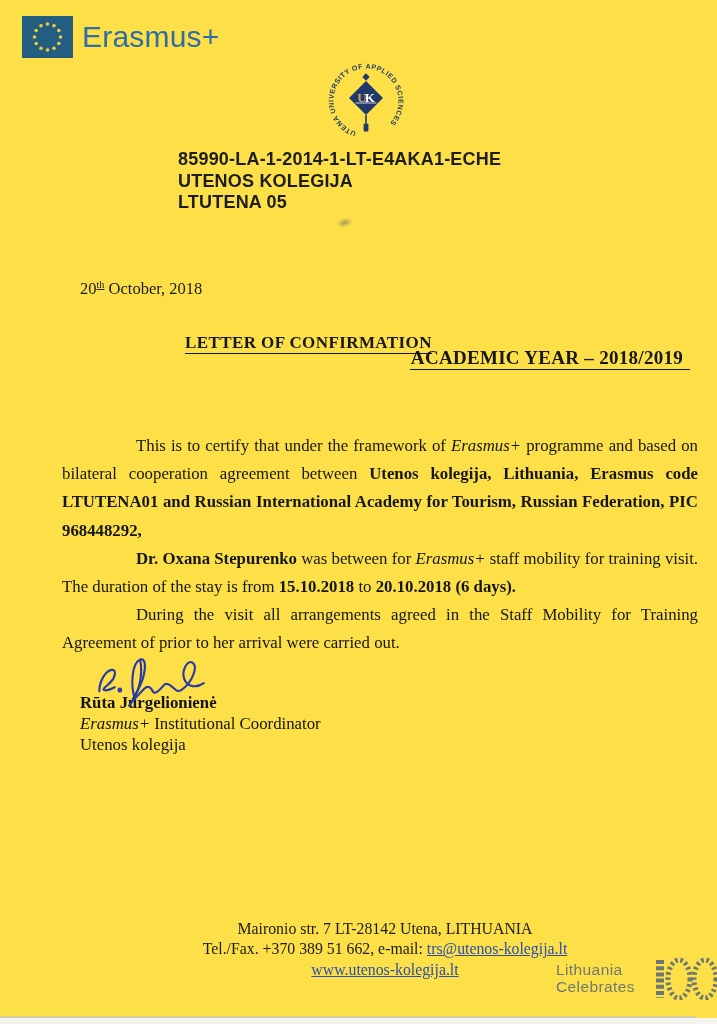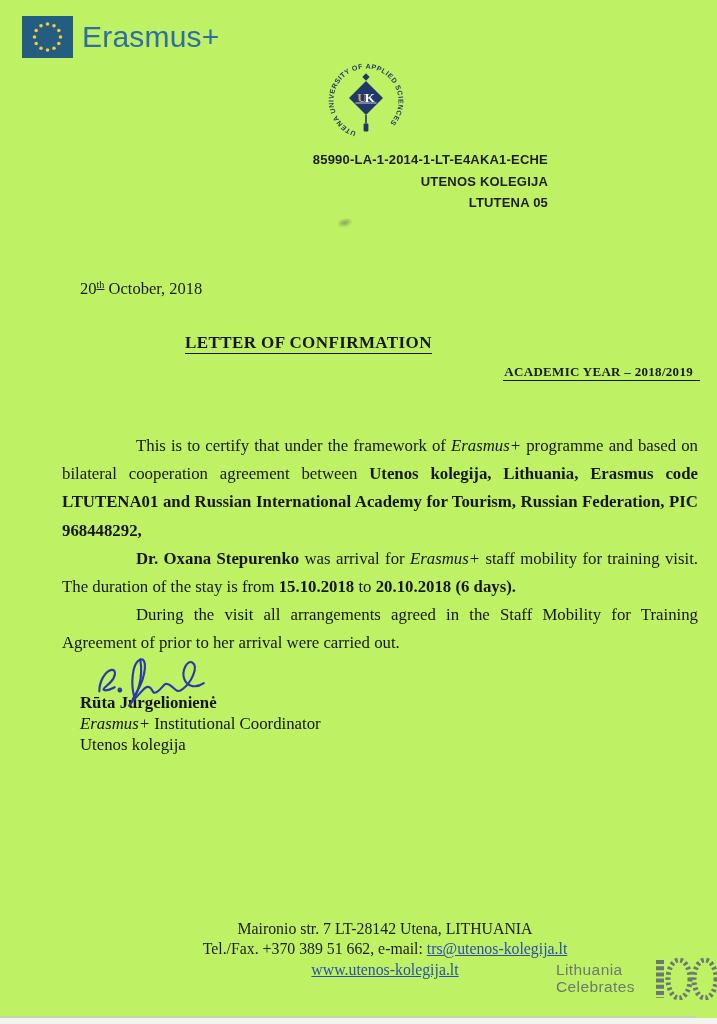--- a/index.html
+++ b/index.html
@@ -1,52 +1,52 @@
 <!DOCTYPE html>
 <html style="--flag-blue: #235e81; --star-yellow: #f3cb3e; --erasmus-blue: #2f6ea5; --seal-navy: #21386b; --seal-gold: #c9a468; --ink: #1a1a1a; --link-blue: #2b4fae; --signature-blue: #2b3aa6; --lt100-gray: #6e7872;"><head>
 <meta charset="utf-8">
 <style>
   html,body{margin:0;padding:0;}
   body{width:717px;height:1024px;overflow:hidden;background:#f6f6f4;}
   .page{
     position:relative;width:717px;height:1024px;
-    background:#bef264;
+    background:#fde047;
     font-family:"Liberation Serif",serif;
     color:#1a1a1a;
   }
   
   .erasmus-logo{position:absolute;left:22px;top:16px;display:flex;align-items:center;gap:9px;}
   .eu-flag{width:51px;height:42px;background:var(--flag-blue,#235e81);flex:0 0 auto;}
   .erasmus-wordmark{
     font-family:"Liberation Sans",sans-serif;
     font-size:30px;font-weight:400;letter-spacing:.2px;
     color:var(--erasmus-blue,#2f6ea5);line-height:42px;
   }
   
   .seal{position:absolute;left:328px;top:62px;width:76px;height:84px;}
   
   .ref-block{
-    position:absolute;left:178px;top:149px;width:370px;text-align:right;
+    position:absolute;left:178px;top:149px;width:370px;text-align:left;
     font-family:"Liberation Sans",sans-serif;font-weight:bold;
-    font-size:13px;line-height:21.5px;color:#1d1d1d;letter-spacing:.2px;
+    font-size:18px;line-height:21.5px;color:#1d1d1d;letter-spacing:.2px;
   }
   .smudge{
     position:absolute;left:338px;top:218px;width:15px;height:9px;
     background:radial-gradient(ellipse at 45% 50%, rgba(95,95,95,.55), rgba(120,120,120,0) 72%);
     filter:blur(.5px);transform:rotate(-14deg);
   }
   
   .date-line{position:absolute;left:80px;top:279px;font-size:16.5px;color:#1b1b1b;}
   .date-line sup{font-size:.62em;vertical-align:super;line-height:0;text-decoration:underline;}
   
   .doc-title{position:absolute;left:185px;top:333px;width:400px;
     font-weight:bold;font-size:17px;letter-spacing:.4px;color:#171717;}
   .doc-title .u{border-bottom:1.7px solid #171717;padding-bottom:1px;}
-  .doc-subtitle{position:absolute;left:400px;top:364px;width:300px;text-align:right;
-    font-weight:bold;font-size:13px;letter-spacing:.3px;color:#171717;}
+  .doc-subtitle{position:absolute;left:400px;top:347px;width:300px;text-align:center;
+    font-weight:bold;font-size:19px;letter-spacing:.3px;color:#171717;}
   .doc-subtitle .u{border-bottom:1.7px solid #171717;padding:0 7px 1px 1px;}
   
   .doc-body{
     position:absolute;left:62px;top:432px;width:636px;
     font-size:16.8px;line-height:28.2px;text-align:justify;color:#161616;
   }
   .doc-body p{margin:0;text-indent:74px;}
   
   .signature-script{position:absolute;left:86px;top:646px;width:128px;height:62px;z-index:3;}
   .signatory{position:absolute;left:80px;top:693px;font-size:16.8px;line-height:20.9px;color:#141414;}
@@ -129,21 +129,21 @@
   <div class="doc-title">
     <span class="u">LETTER OF CONFIRMATION</span>
   </div>
 
   <div class="doc-subtitle">
     <span class="u">ACADEMIC YEAR – 2018/2019</span>
   </div>
 
   <div class="doc-body">
     <p><span>This is to certify that under the framework of </span><span style="font-style: italic;">Erasmus+</span><span> programme and based on bilateral cooperation agreement between </span><span style="font-weight: bold;">Utenos kolegija, Lithuania, Erasmus code LTUTENA01 and Russian International Academy for Tourism, Russian Federation, PIC 968448292,</span></p>
-    <p><span style="font-weight: bold;">Dr. Oxana Stepurenko</span><span> was arrival for </span><span style="font-style: italic;">Erasmus+</span><span> staff mobility for training visit. The duration of the stay is from </span><span style="font-weight: bold;">15.10.2018</span><span> to </span><span style="font-weight: bold;">20.10.2018 (6 days).</span></p>
+    <p><span style="font-weight: bold;">Dr. Oxana Stepurenko</span><span> was between for </span><span style="font-style: italic;">Erasmus+</span><span> staff mobility for training visit. The duration of the stay is from </span><span style="font-weight: bold;">15.10.2018</span><span> to </span><span style="font-weight: bold;">20.10.2018 (6 days).</span></p>
     <p><span>During the visit all arrangements agreed in the Staff Mobility for Training Agreement of prior to her arrival were carried out.</span></p>
   </div>
 
   <div class="signature-script">
     <svg width="128" height="62" viewBox="0 0 125 60">
       <g fill="none" stroke="#2b3aa6" stroke-width="2.1" stroke-linecap="round" stroke-linejoin="round">
         <path d="M13,44 C13,34 19,24 25,23 C30,22.5 29,30 24,35 C20,39 14,43 19,43 C22,43 26,41 28,40"></path>
         <path d="M33,44 a1.3,1.3 0 1 1 0.1,0"></path>
         <path d="M48,52 C43,38 45,16 53,13 C60,10.5 59,28 50,44 C46,51 44,54 47,52"></path>
         <path d="M47,52 C55,44 58,38 62,40 C66,42 64,48 70,44 C76,40 76,34 82,38 C88,42 88,46 94,42 C103,36 110,20 104,16 C99,12.5 93,24 96,32 C99,40 108,41 115,36"></path>

